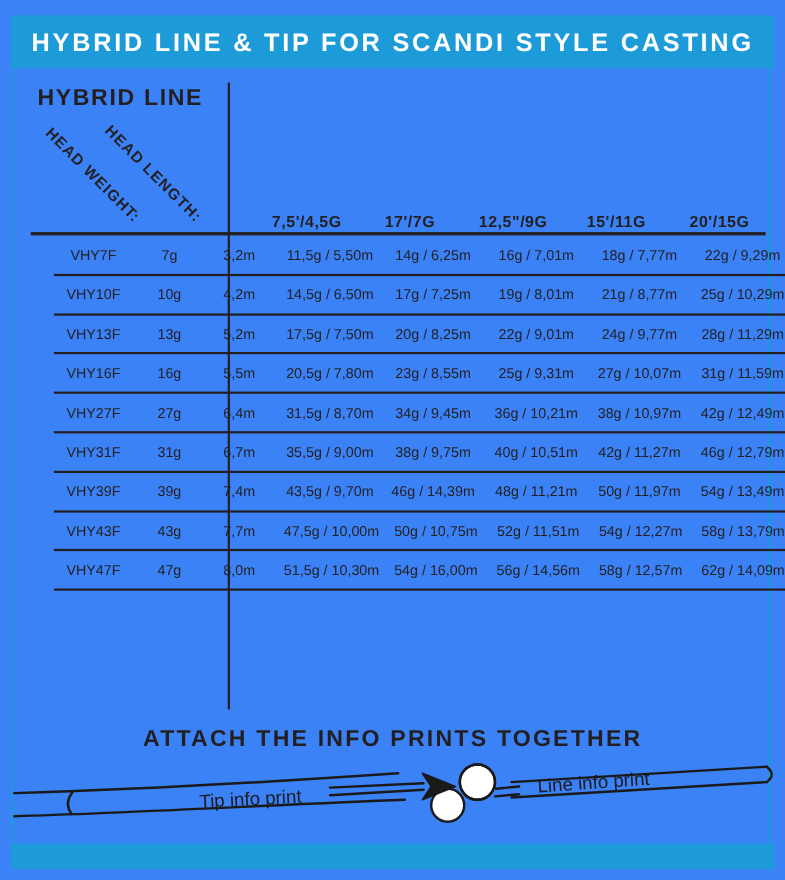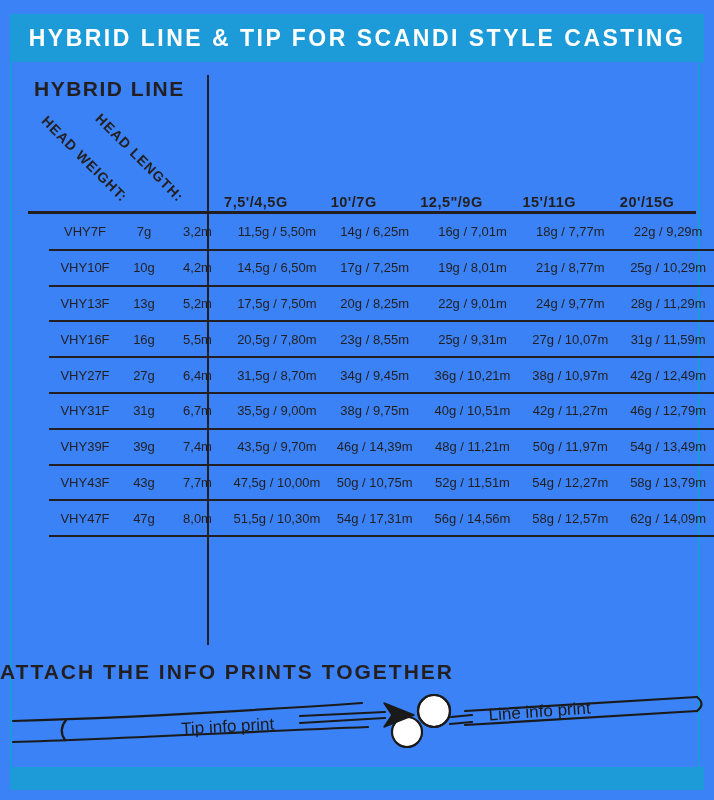--- a/index.html
+++ b/index.html
@@ -49,20 +49,21 @@
     transform:rotate(45deg);
     height:16px;line-height:16px;
   }
   .diag-weight{right:594px;top:189px;}
   .diag-length{right:538px;top:189px;}
   .grid-row{
     display:grid;
     grid-template-columns:72px 46px 61px 1fr 1fr 1fr 1fr 1fr;
     width:668px;margin-left:28px;
     box-sizing:border-box;
+    gap:10px;
   }
   .col-headers{
     position:absolute;left:0;top:186px;height:24px;
     align-items:end;
   }
   .col-h{
     text-align:center;
     font-weight:700;font-size:14.5px;letter-spacing:0.5px;
   }
   .header-rule{
@@ -77,21 +78,21 @@
     align-items:center;
     border-bottom:2px solid var(--ink);
   }
   .td{
     text-align:center;
     font-size:13px;
     white-space:nowrap;
   }
   .footer-heading{
     position:absolute;left:0;top:660px;width:714px;
-    text-align:left;
+    text-align:center;
     font-weight:700;font-size:21px;letter-spacing:2px;
   }
   .knot{
     position:absolute;left:10px;top:690px;width:694px;height:75px;
   }
   .knot text{
     font-family:"Liberation Sans",sans-serif;
     fill:#1a1a1a;
   }
   .bottom-bar{
@@ -115,21 +116,21 @@
   <div class="vdivider"></div>
 
   <div class="diag diag-weight">HEAD WEIGHT:</div>
   <div class="diag diag-length">HEAD LENGTH:</div>
 
   <div class="col-headers grid-row">
     <div class="td"></div>
     <div class="td"></div>
     <div class="td"></div>
     <div class="col-h">7,5'/4,5G</div>
-    <div class="col-h">10'/7G</div>
+    <div class="col-h">17'/7G</div>
     <div class="col-h">12,5"/9G</div>
     <div class="col-h">15'/11G</div>
     <div class="col-h">20'/15G</div>
   </div>
 
   <div class="header-rule"></div>
 
   <div class="tbody">
     <div class="tr grid-row">
       <div class="td">VHY7F</div>
@@ -220,21 +221,21 @@
       <div class="td">52g / 11,51m</div>
       <div class="td">54g / 12,27m</div>
       <div class="td">58g / 13,79m</div>
     </div>
 
     <div class="tr grid-row">
       <div class="td">VHY47F</div>
       <div class="td">47g</div>
       <div class="td">8,0m</div>
       <div class="td">51,5g / 10,30m</div>
-      <div class="td">54g / 17,31m</div>
+      <div class="td">54g / 16,00m</div>
       <div class="td">56g / 14,56m</div>
       <div class="td">58g / 12,57m</div>
       <div class="td">62g / 14,09m</div>
     </div>
   </div>
 
   <div class="footer-heading">ATTACH THE INFO PRINTS TOGETHER</div>
 
   <svg class="knot" viewBox="0 0 694 75" xmlns="http://www.w3.org/2000/svg">
     <g stroke="#1a1a1a" stroke-width="2.2" fill="none" stroke-linecap="round">

